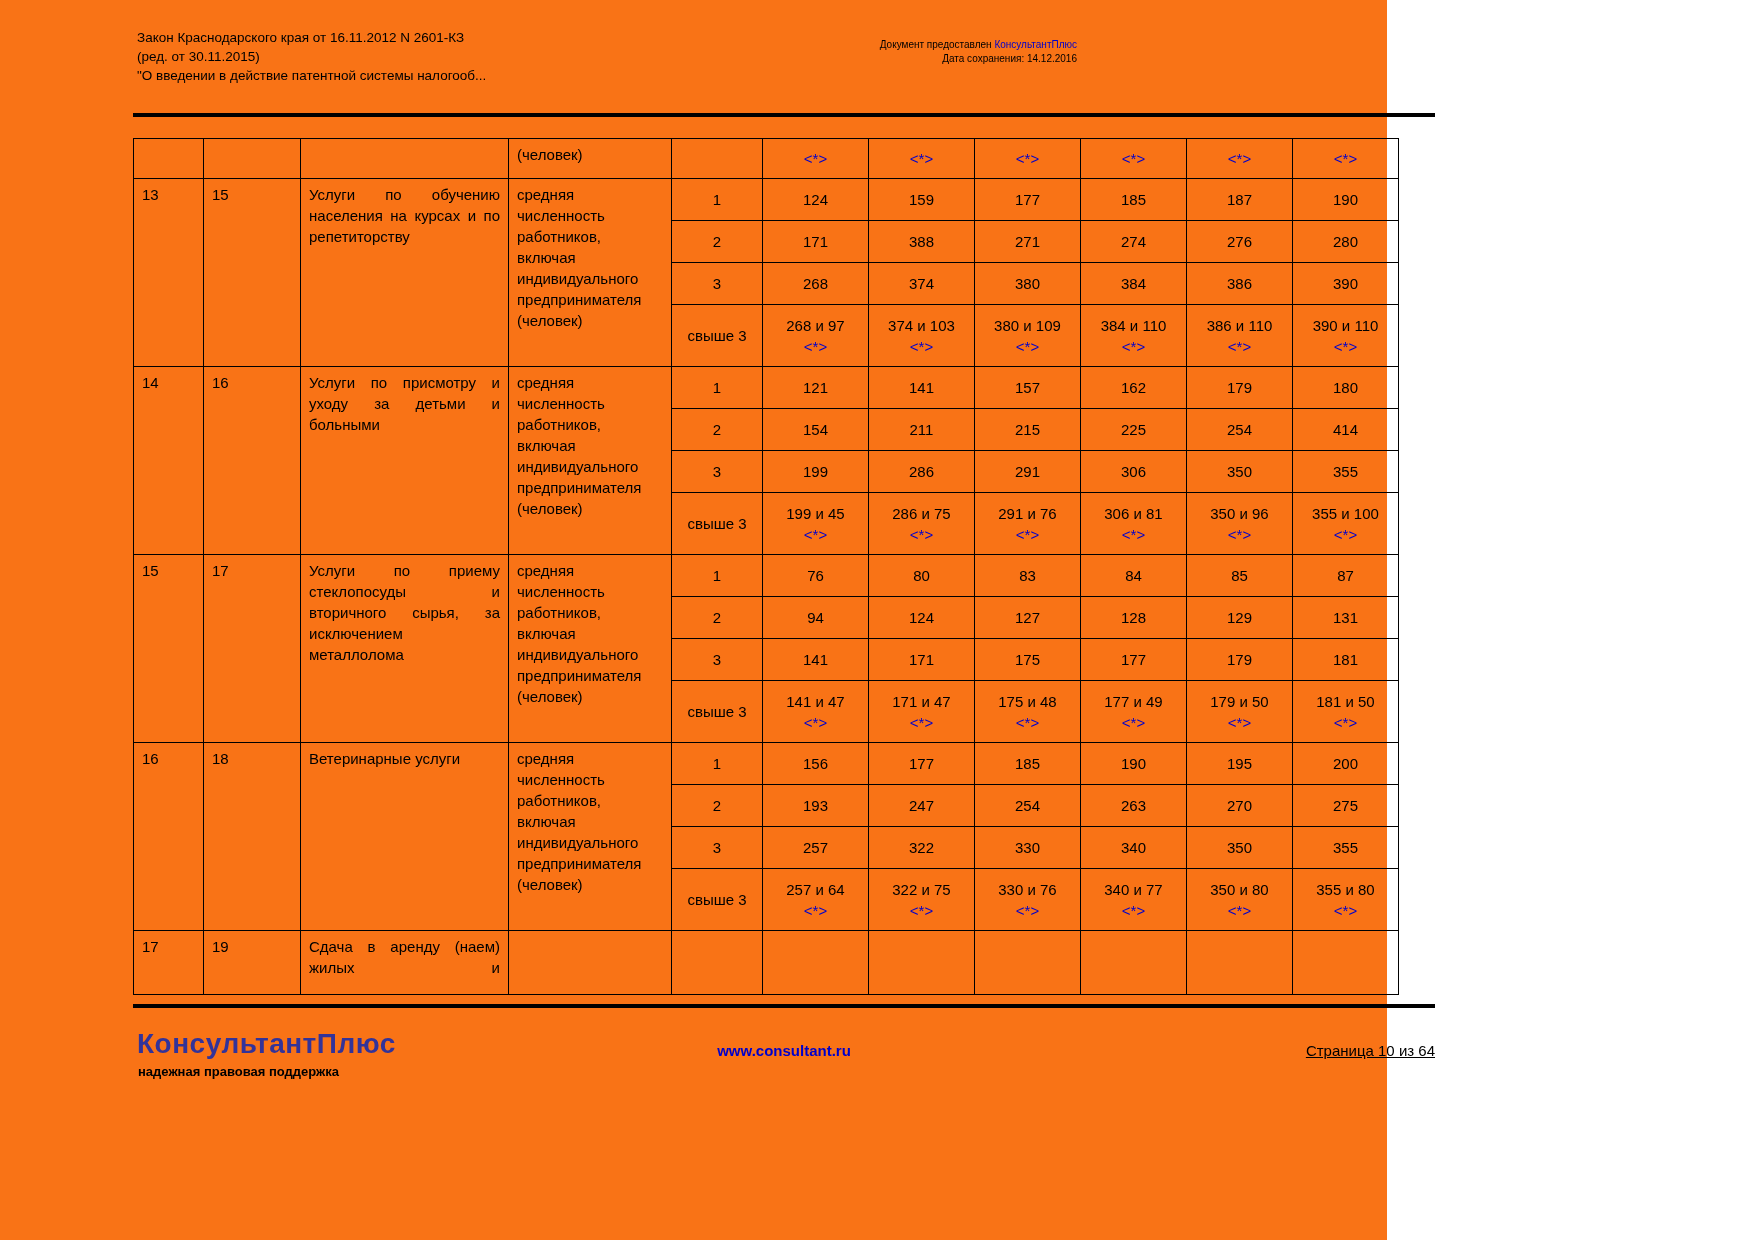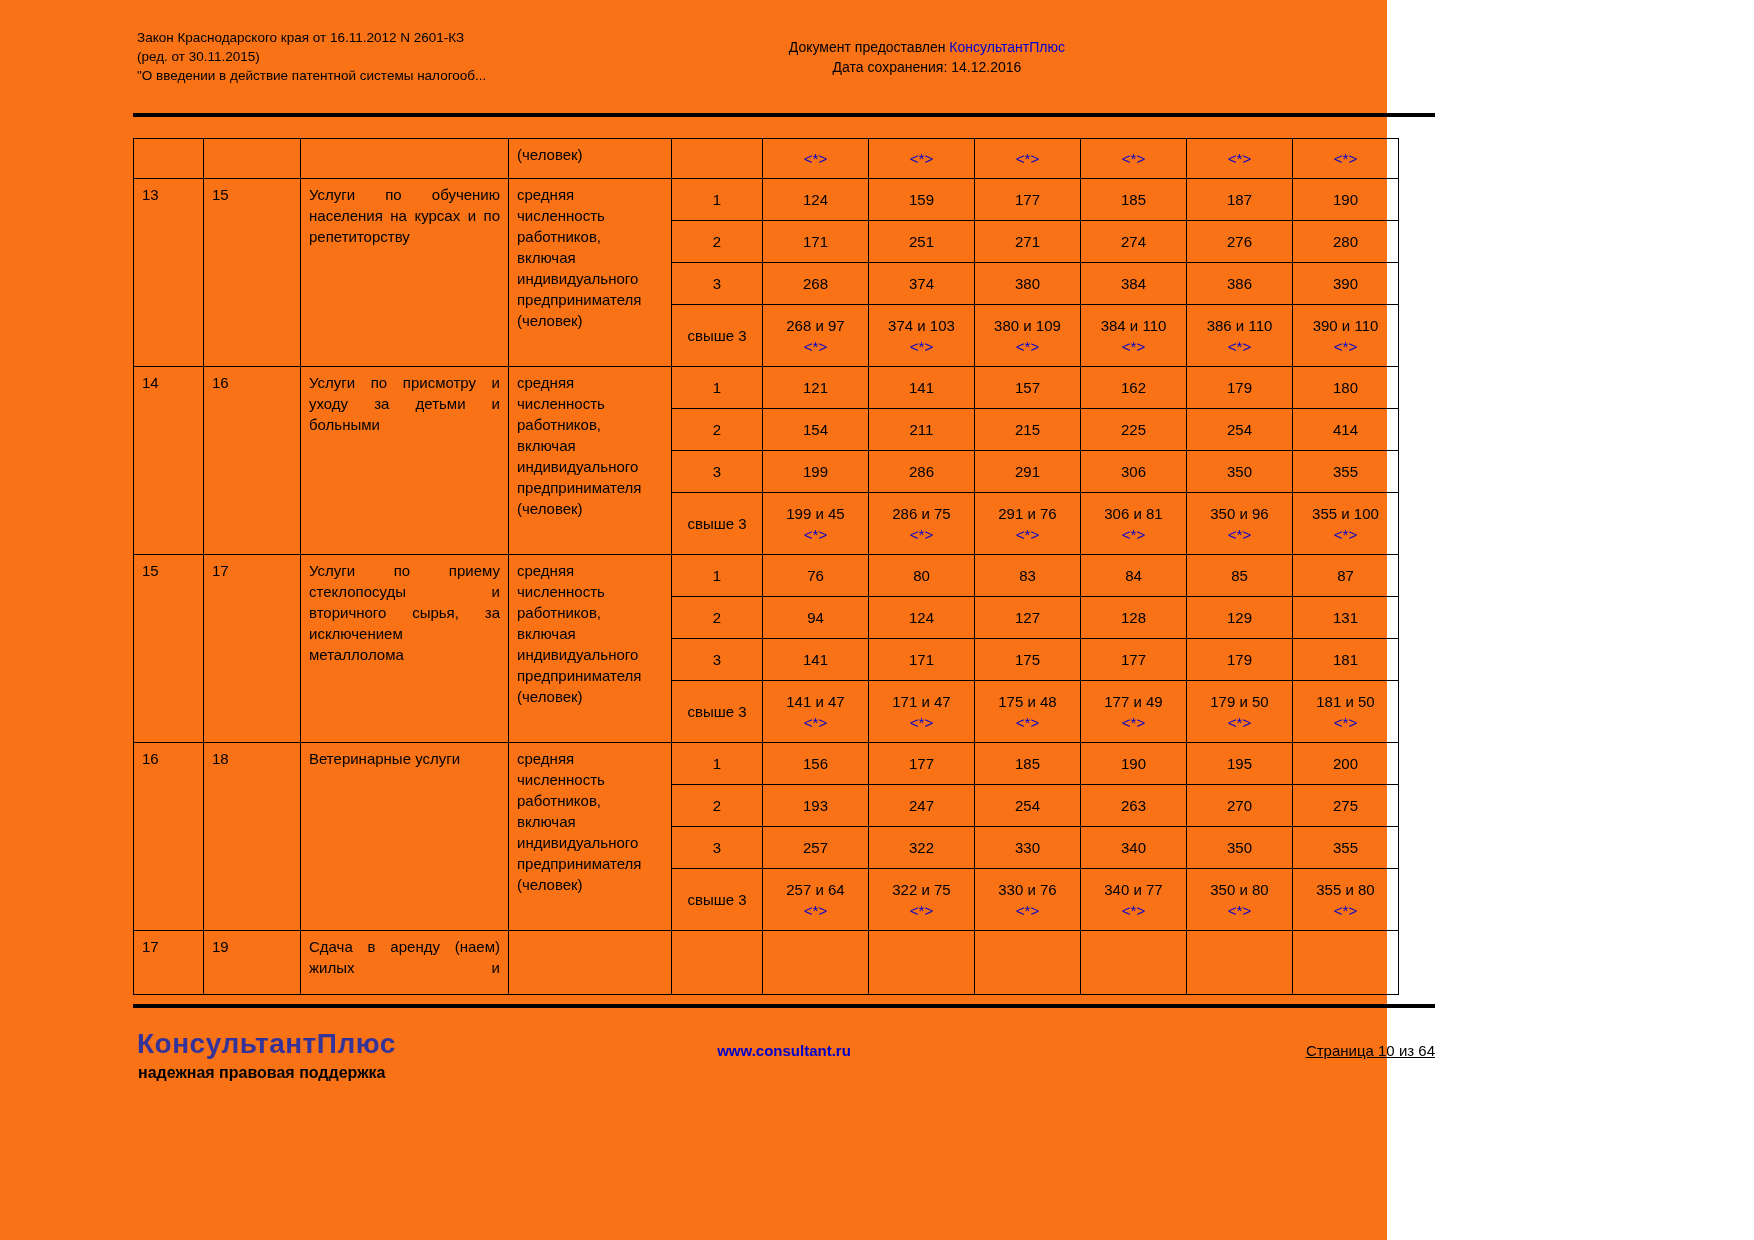--- a/index.html
+++ b/index.html
@@ -3,21 +3,21 @@
 <meta charset="utf-8">
 <style>
   * { margin:0; padding:0; box-sizing:border-box; }
   html,body { width:1754px; height:1240px; background:#ffffff; }
   body { font-family:"Liberation Sans", sans-serif; color:#000; overflow:hidden; }
   :root { --link:#0000cc; --logo:#333399; }
   .page { position:relative; width:1387px; height:1240px; background:#f97316; }
 
   
   .header-left { position:absolute; left:137px; top:28px; font-size:13.5px; line-height:1.42; }
-  .header-right { position:absolute; right:322px; top:38px; font-size:14px; line-height:1.42; text-align:center; }
+  .header-right { position:absolute; right:310px; top:38px; font-size:10px; line-height:1.42; text-align:right; }
   .link { color:var(--link); text-decoration:none; cursor:pointer; }
 
   .rule { position:absolute; left:133px; width:1302px; height:4px; background:#000; }
   .rule-top { top:113px; }
   .rule-bottom { top:1004px; }
 
   
   table.doc-table { position:absolute; left:133px; top:138px; width:1265px;
     border-collapse:collapse; table-layout:fixed; font-size:15px; }
   .doc-table td { border:1px solid #000; padding:5px 8px; line-height:1.4; overflow:hidden; }
@@ -28,21 +28,21 @@
   .c-lab, .c-val { text-align:center; vertical-align:middle; }
   tr.r-carry { height:40px; }
   tr.r-sub { height:42px; }
   tr.r-over { height:62px; }
   tr.r-last { height:64px; }
   .fn { color:var(--link); cursor:pointer; }
 
   
   .footer { position:absolute; left:133px; top:1024px; width:1302px; height:70px; }
   .f-logo { position:absolute; left:4px; top:4px; font-size:28px; font-weight:bold; color:var(--logo); letter-spacing:0.5px; }
-  .f-tagline { position:absolute; left:5px; top:40px; font-size:16px; font-weight:bold; color:#000; }
+  .f-tagline { position:absolute; left:5px; top:40px; font-size:13px; font-weight:bold; color:#000; }
   .f-site { position:absolute; left:0; right:0; top:18px; text-align:center; font-size:15px; font-weight:bold; }
   .f-page { position:absolute; right:0; top:18px; font-size:15px;text-decoration:underline; }
 </style>
 </head>
 <body>
 
 <div class="page">
 
   <div class="header-left">
     <div>Закон Краснодарского края от 16.11.2012 N 2601-КЗ</div>
@@ -109,21 +109,21 @@
           <td class="c-val">
             <div>190</div>
           </td>
         </tr>
         <tr class="r-sub">
           <td class="c-lab">2</td>
           <td class="c-val">
             <div>171</div>
           </td>
           <td class="c-val">
-            <div>251</div>
+            <div>388</div>
           </td>
           <td class="c-val">
             <div>271</div>
           </td>
           <td class="c-val">
             <div>274</div>
           </td>
           <td class="c-val">
             <div>276</div>
           </td>

